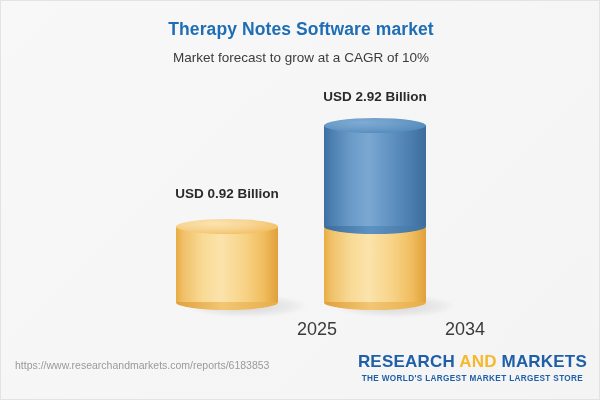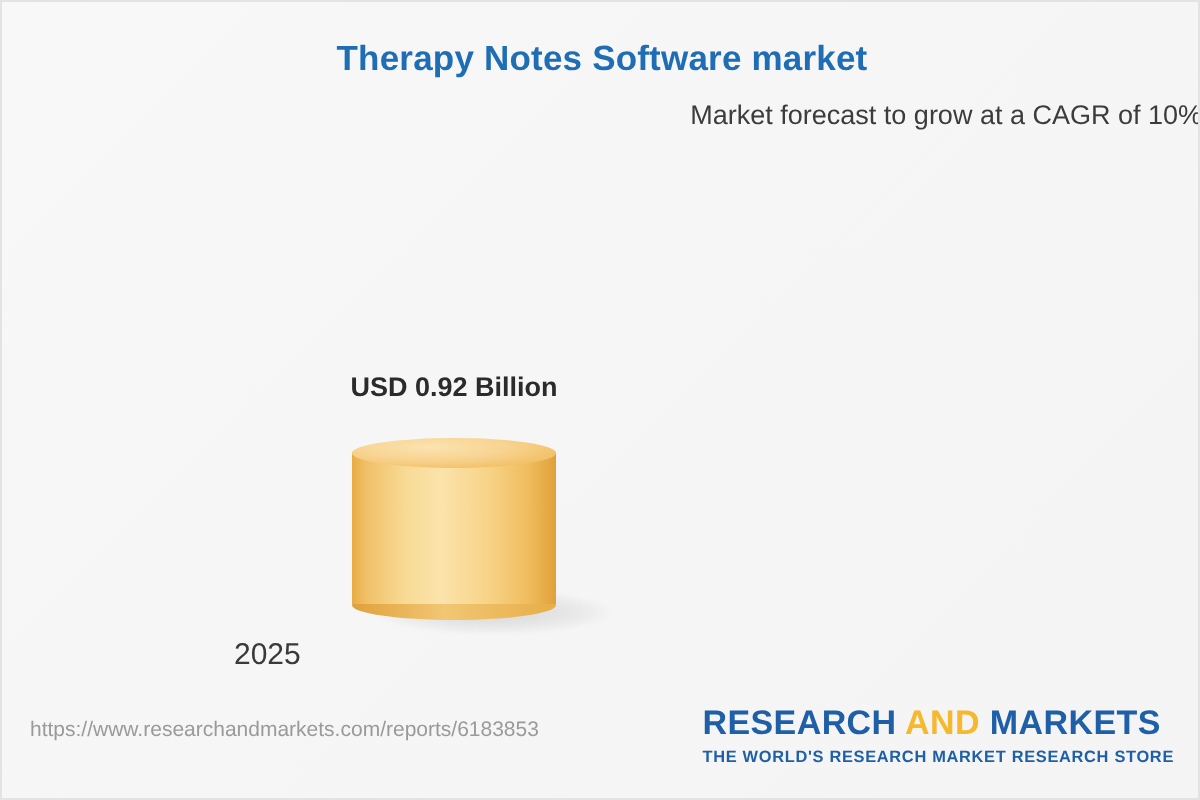--- a/index.html
+++ b/index.html
@@ -38,54 +38,53 @@
     color: #1f6eb5;
     letter-spacing: 0.1px;
     line-height: 1.2;
   }
   .chart-subtitle {
     margin-top: 10px;
     font-size: 13.5px;
     color: #3c3c3c;
     font-weight: normal;
     line-height: 1.2;
+  }
+
+  
+  .plot {
+    position: absolute;
+    left: 0;
+    top: 0;
+    width: 600px;
+    height: 348px;
+  }
+
+  .bar-group {
+    position: absolute;
+    bottom: 0;
+  }
+
+  
+  .value-label {
+    position: absolute;
+    width: 220px;
+    text-align: center;
+    font-size: 13.5px;
+    font-weight: bold;
+    color: #2b2b2b;
+    white-space: nowrap;
+  }
+
+  
+  .cat-label {
+    position: absolute;
+    width: 220px;
     text-align: right;
-  }
-
-  
-  .plot {
-    position: absolute;
-    left: 0;
-    top: 0;
-    width: 600px;
-    height: 348px;
-  }
-
-  .bar-group {
-    position: absolute;
-    bottom: 0;
-  }
-
-  
-  .value-label {
-    position: absolute;
-    width: 220px;
-    text-align: center;
-    font-size: 13.5px;
-    font-weight: bold;
-    color: #2b2b2b;
-    white-space: nowrap;
-  }
-
-  
-  .cat-label {
-    position: absolute;
-    width: 220px;
-    text-align: left;
-    font-size: 15px;
+    font-size: 18px;
     color: #3a3a3a;
     white-space: nowrap;
   }
 
   
   .cylinder {
     position: absolute;
   }
   .cyl-shadow {
     position: absolute;
@@ -166,21 +165,21 @@
     top: 12px;
     font-size: 10.5px;
     color: #9a9a9a;
     white-space: nowrap;
     text-align: center;
   }
   .logo {
     position: absolute;
     right: 14px;
     top: 5px;
-    text-align: left;
+    text-align: center;
   }
   .logo-main {
     font-size: 17px;
     font-weight: bold;
     color: #1f5fa8;
     letter-spacing: 0.2px;
     white-space: nowrap;
   }
   .logo-and {
     color: #f5b82e;
@@ -216,25 +215,46 @@
         <div class="seg fill-yellow" style="top:7px; width:102px; height:83px;">
           <div class="seg-bottom-cap" style="top:69px; width:102px; height:15px;"></div>
           <div class="seg-body" style="height:76px;"></div>
           <div class="seg-top-cap" style="top:-7px; width:102px; height:15px;"></div>
         </div>
       </div>
 
       <div class="cat-label" style="left:0; top:318px;">2025</div>
     </div>
 
+    <div class="bar-group" style="left:264px; bottom:0; width:220px; height:348px;">
+
+      <div class="value-label" style="left:0; top:88px;">USD 2.92 Billion</div>
+
+      <div class="cylinder" style="left:59px; top:117px; width:102px; height:196px;">
+        <div class="cyl-shadow" style="left:12px; top:177px; width:118px; height:22px;"></div>
+
+        <div class="seg fill-yellow" style="top:108px; width:102px; height:83px;">
+          <div class="seg-bottom-cap" style="top:69px; width:102px; height:15px;"></div>
+          <div class="seg-body" style="height:76px;"></div>
+        </div>
+
+        <div class="seg fill-blue" style="top:7px; width:102px; height:108px;">
+          <div class="seg-bottom-cap" style="top:94px; width:102px; height:15px;"></div>
+          <div class="seg-body" style="height:101px;"></div>
+          <div class="seg-top-cap" style="top:-7px; width:102px; height:15px;"></div>
+        </div>
+      </div>
+
+      <div class="cat-label" style="left:0; top:318px;">2034</div>
+    </div>
 
   </div>
 
   <div class="footer">
     <div class="footer-url">https://www.researchandmarkets.com/reports/6183853</div>
 
     <div class="logo">
       <div class="logo-main"><span>RESEARCH </span><span class="logo-and">AND</span><span> MARKETS</span></div>
-      <div class="logo-tag">THE WORLD'S RESEARCH MARKET RESEARCH STORE</div>
+      <div class="logo-tag">THE WORLD'S LARGEST MARKET LARGEST STORE</div>
     </div>
   </div>
 
 </div>
 
 </body></html>

